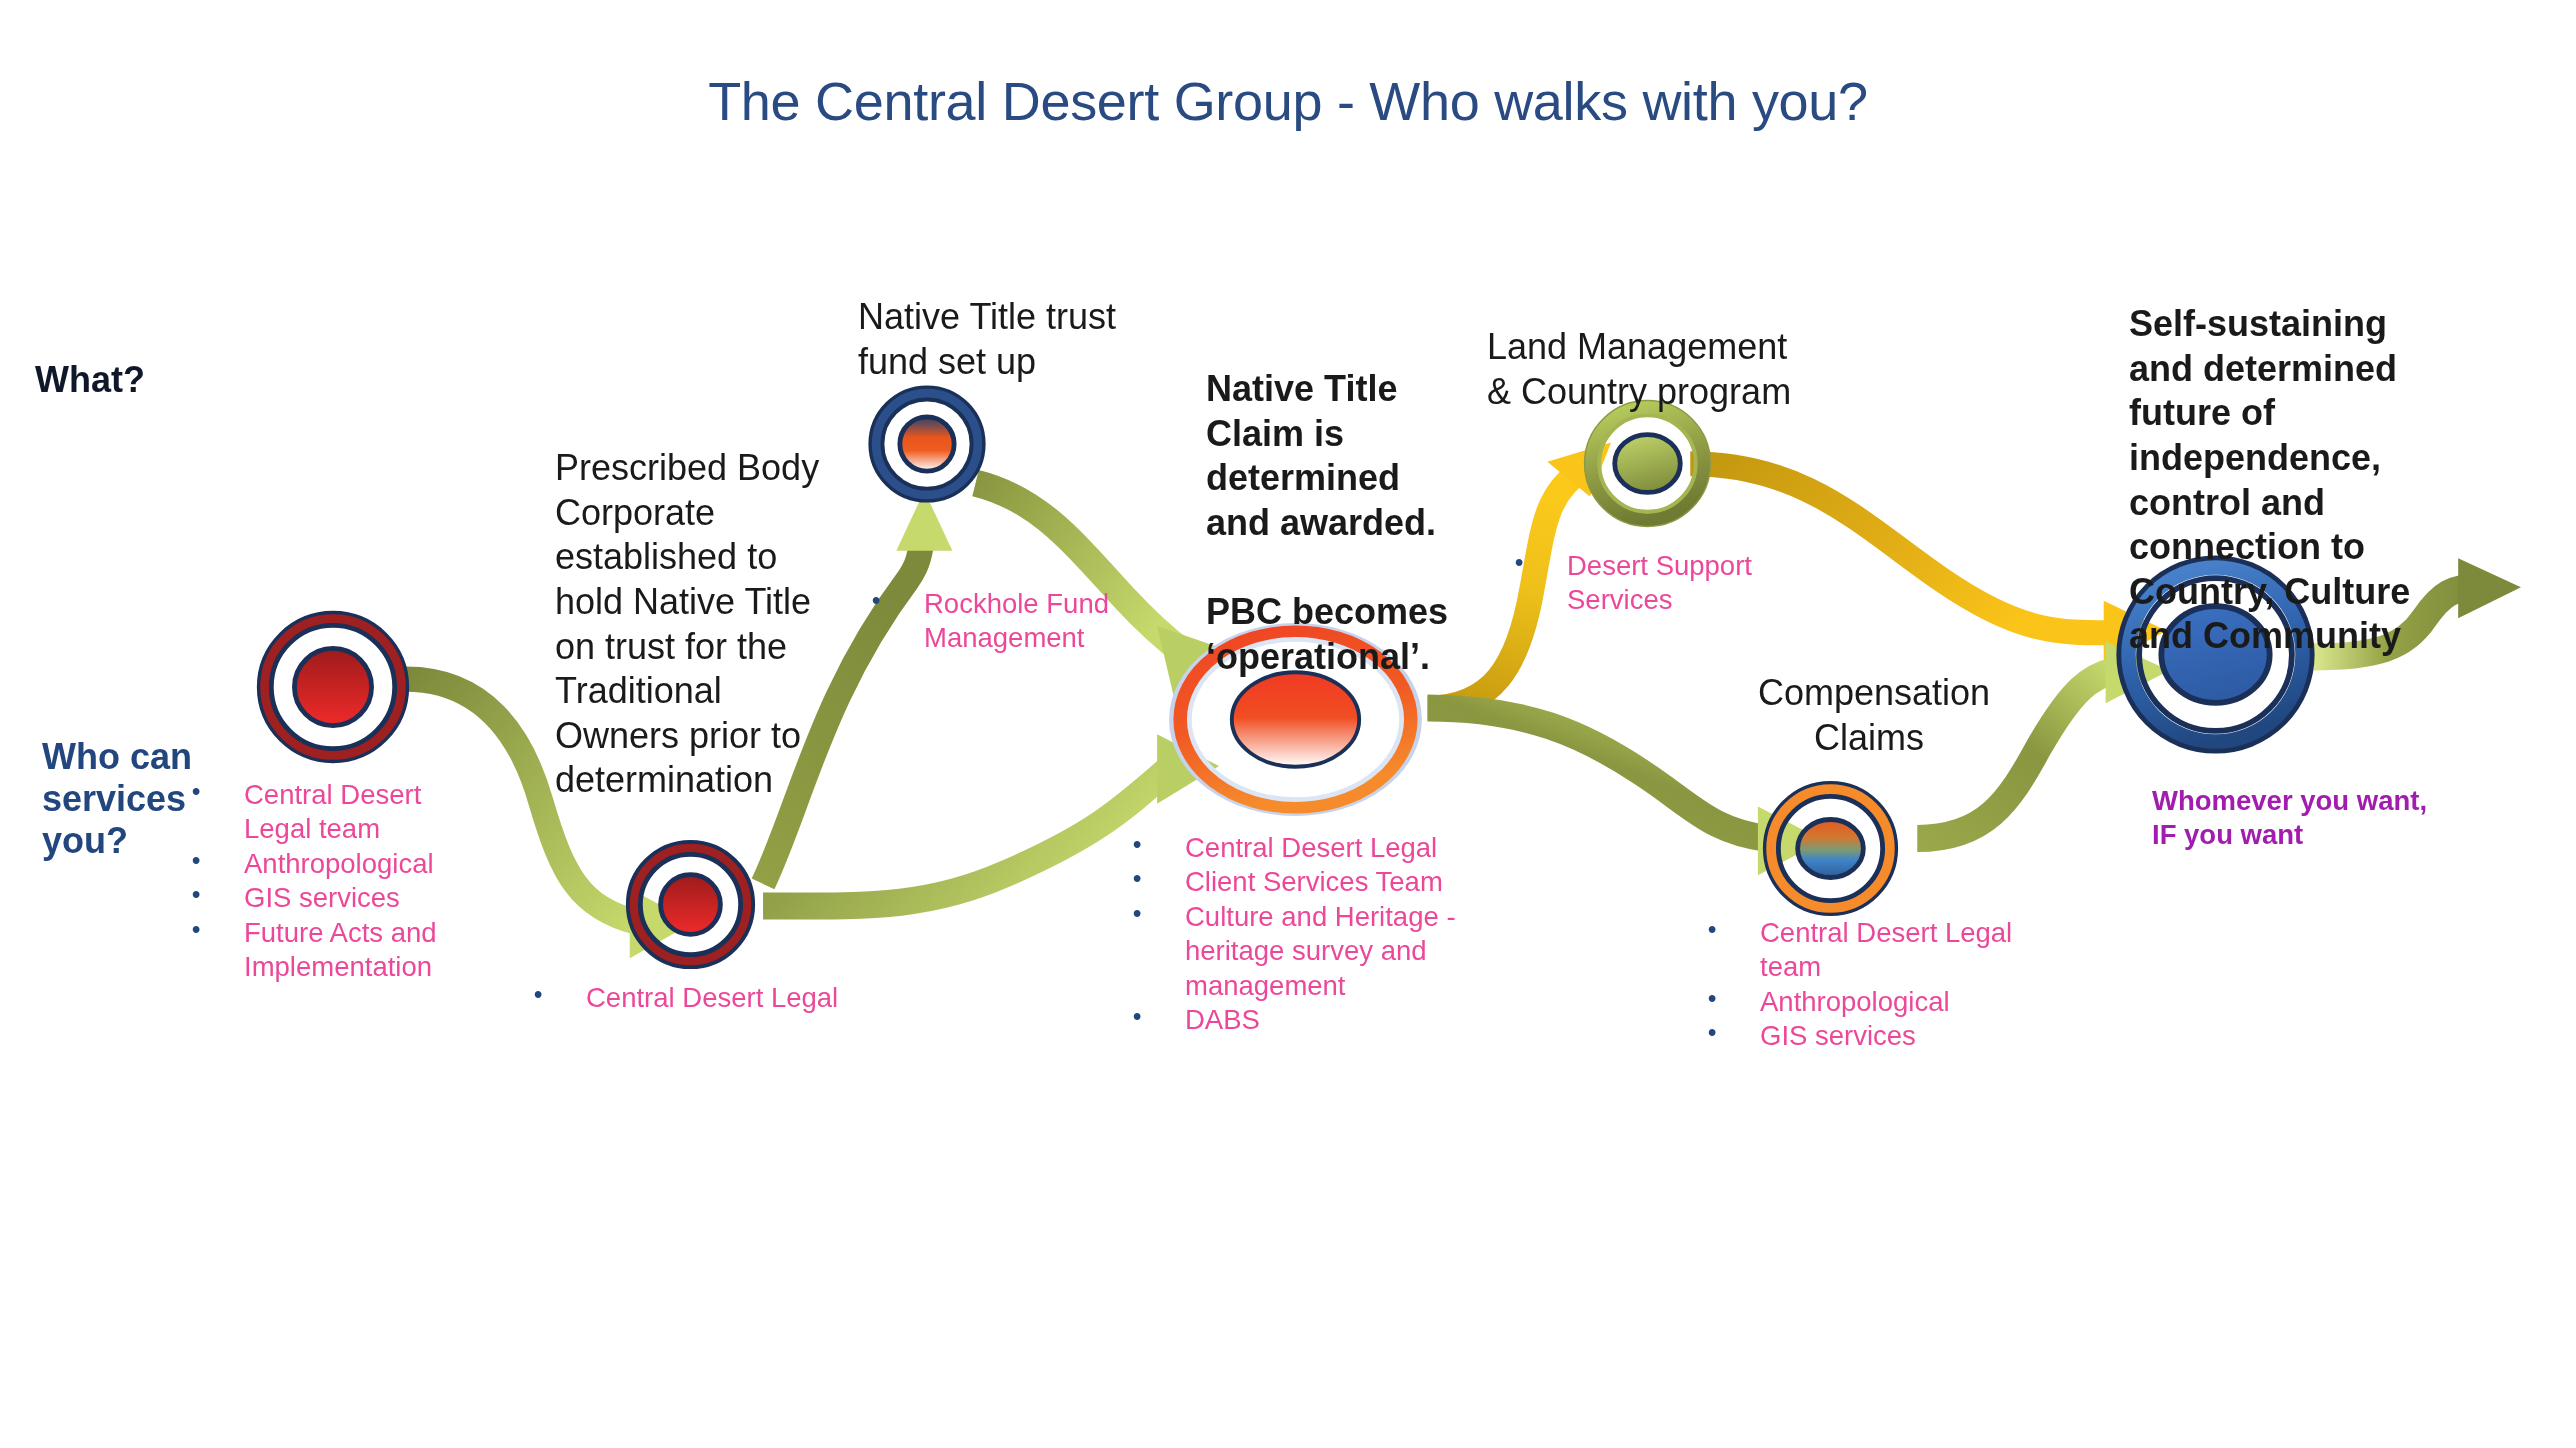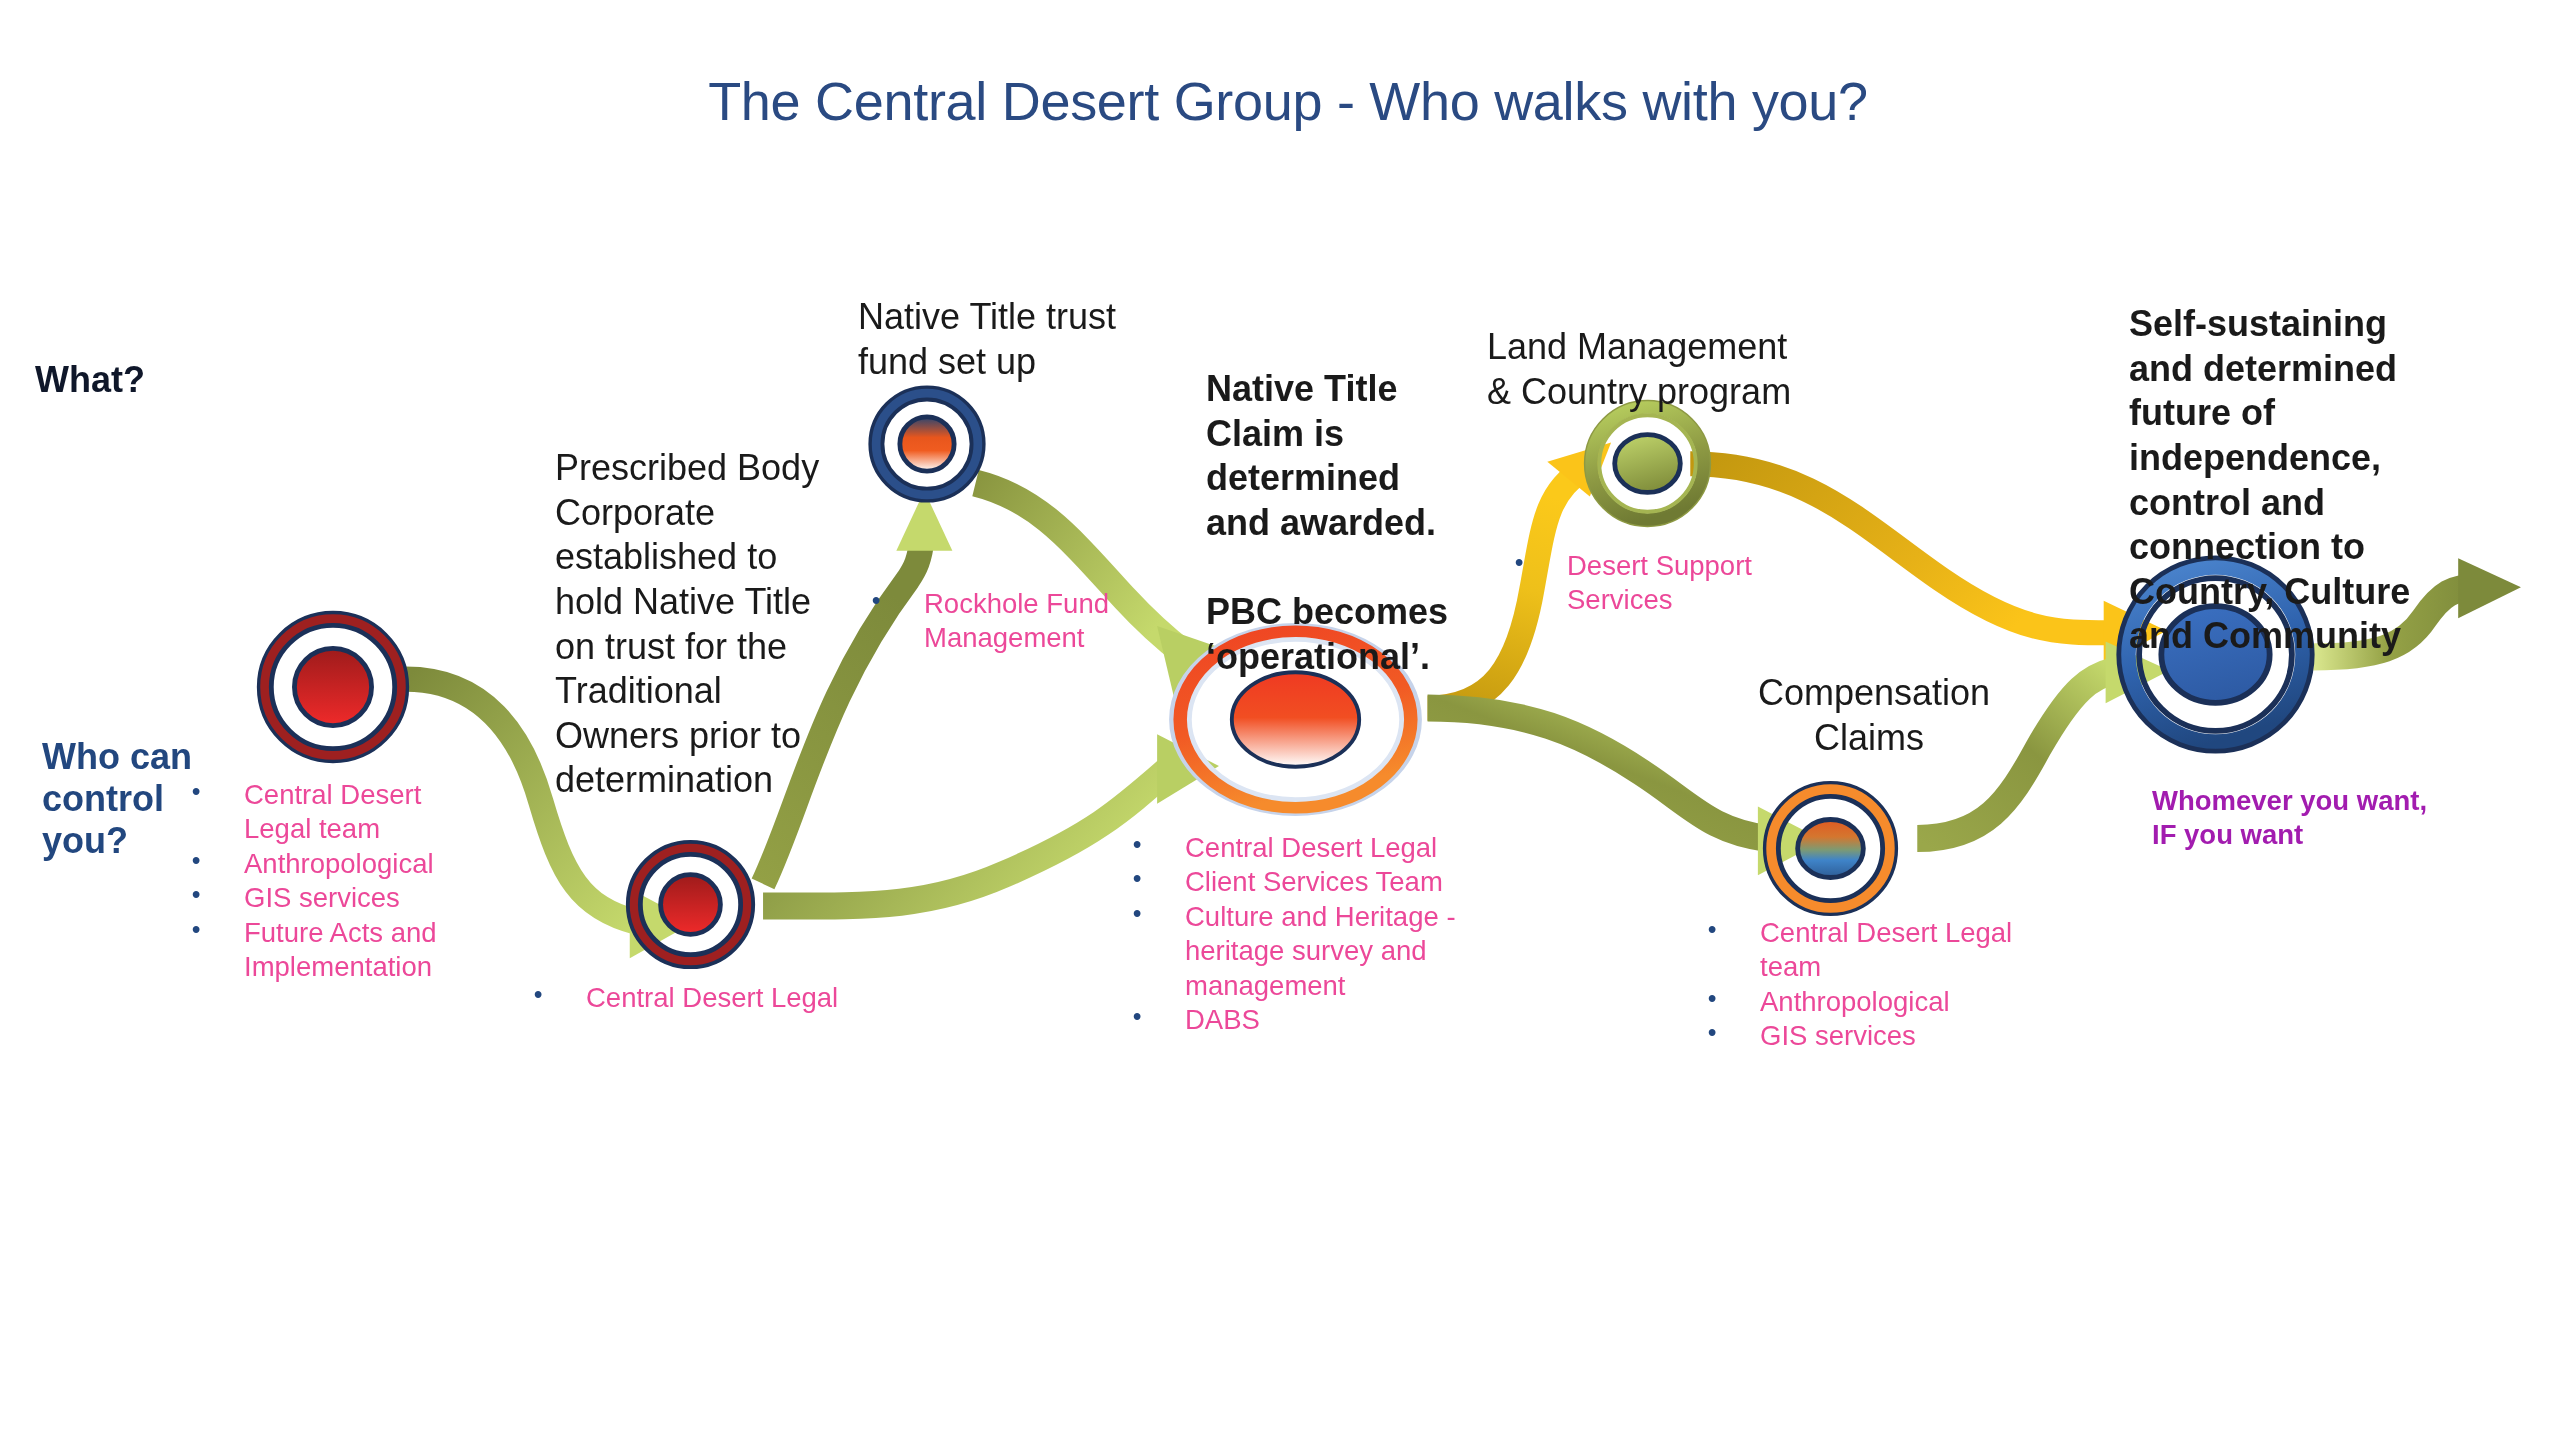--- a/index.html
+++ b/index.html
@@ -106,21 +106,21 @@
   }
 </style>
 </head>
 <body>
 
 <div id="stage">
 
   <div class="page-title">The Central Desert Group - Who walks with you?</div>
 
   <div class="axis-label axis-what">What?</div>
-  <div class="axis-label axis-who">Who can control you?</div>
+  <div class="axis-label axis-who">Who can services you?</div>
 
   <svg id="arrows" viewBox="0 0 2667 1500">
     <defs>
       <linearGradient id="gGreen1" x1="0" y1="0" x2="1" y2="1">
         <stop offset="0%" stop-color="#7d8a3b"></stop>
         <stop offset="100%" stop-color="#c5d96c"></stop>
       </linearGradient>
       <linearGradient id="gGreen2" x1="0" y1="1" x2="0.4" y2="0">
         <stop offset="0%" stop-color="#93a045"></stop>
         <stop offset="100%" stop-color="#7d8a3b"></stop>

